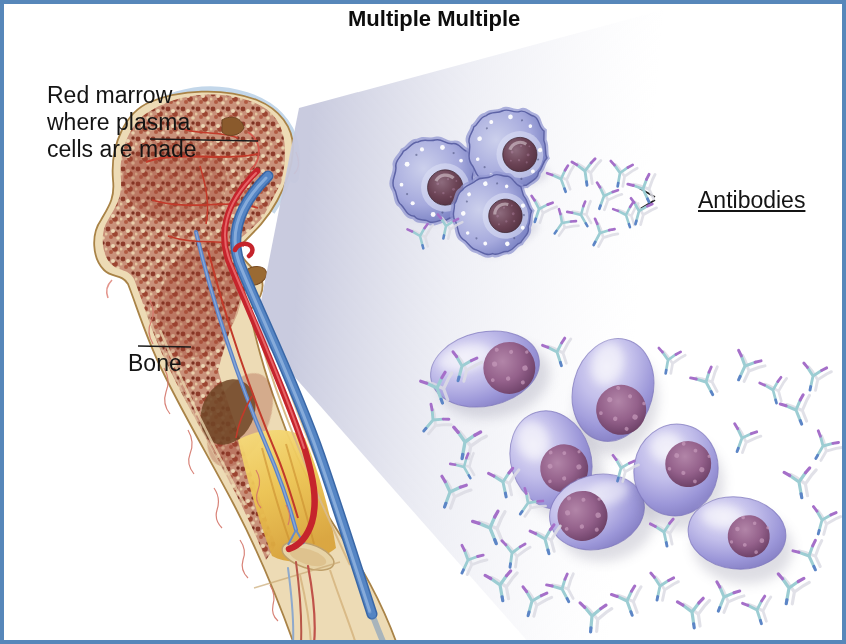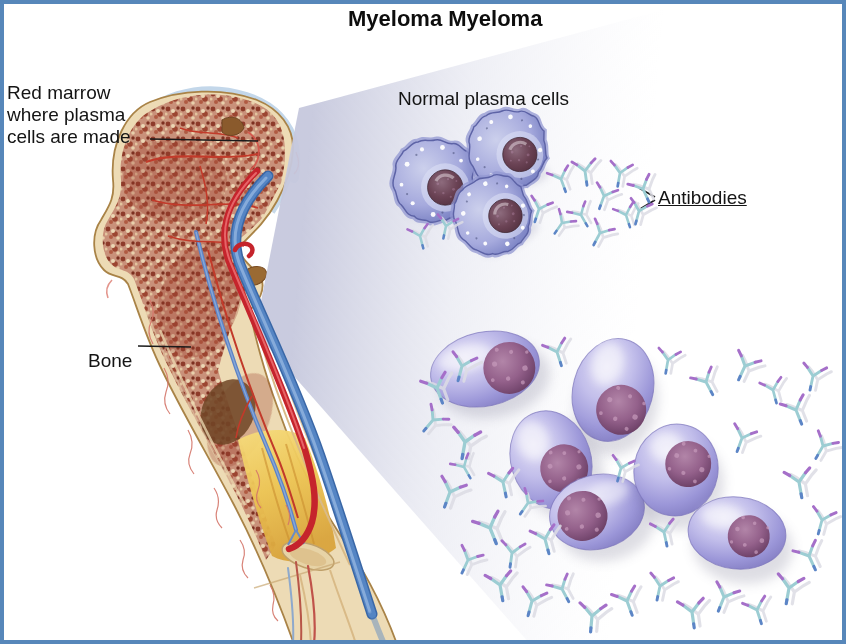--- a/index.html
+++ b/index.html
@@ -1,21 +1,21 @@
 <!DOCTYPE html>
 <html><head>
 <meta charset="utf-8">
 <style>
   html,body{margin:0;padding:0;background:#fff;}
   .canvas{position:relative;width:846px;height:644px;background:#fff;overflow:hidden;
           font-family:"Liberation Sans",sans-serif;}
   .canvas svg{position:absolute;left:0;top:0;}
   .frame{position:absolute;inset:0;border:4px solid #5787ba;pointer-events:none;z-index:30;}
   .title{position:absolute;left:348px;top:6px;font-size:22px;font-weight:bold;color:#0d0d0d;z-index:20;}
-  .lbl{position:absolute;font-size:19px;color:#141414;z-index:20;line-height:1.17;}
+  .lbl{position:absolute;font-size:23px;color:#141414;z-index:20;line-height:1.17;margin-left:40px;}
   .lbl.red-marrow{left:7px;top:82px;white-space:pre-line;}
   .lbl.bone{left:88px;top:350px;}
   .lbl.normal{left:398px;top:88px;}
   .lbl.anti{left:658px;top:187px;text-decoration:underline;}
   .lbl.myeloma{left:397px;top:291px;}
 </style>
 </head>
 <body>
 
 <div class="canvas">
@@ -315,22 +315,21 @@
     <use href="#ab" transform="translate(706 382) rotate(-28) scale(0.9)"></use>
     <use href="#ab" transform="translate(668 360) rotate(10) scale(0.85)"></use>
     <use href="#ab" transform="translate(557 352) rotate(-18) scale(0.9)"></use>
     <use href="#ab" transform="translate(621 468) rotate(15) scale(0.85)"></use>
     <use href="#ab" transform="translate(664 532) rotate(-12) scale(0.9)"></use>
     <use href="#ab" transform="translate(742 438) rotate(20) scale(0.9)"></use>
   </g>
 </g>
 </svg>
 
-<div class="title">Myeloma Myeloma</div>
+<div class="title">Multiple Multiple</div>
 <div class="lbl red-marrow">Red marrow
 where plasma
 cells are made</div>
 <div class="lbl bone">Bone</div>
-<div class="lbl normal">Normal plasma cells</div>
 <div class="lbl anti">Antibodies</div>
 
 <div class="frame"></div>
 </div>
 
 </body></html>

